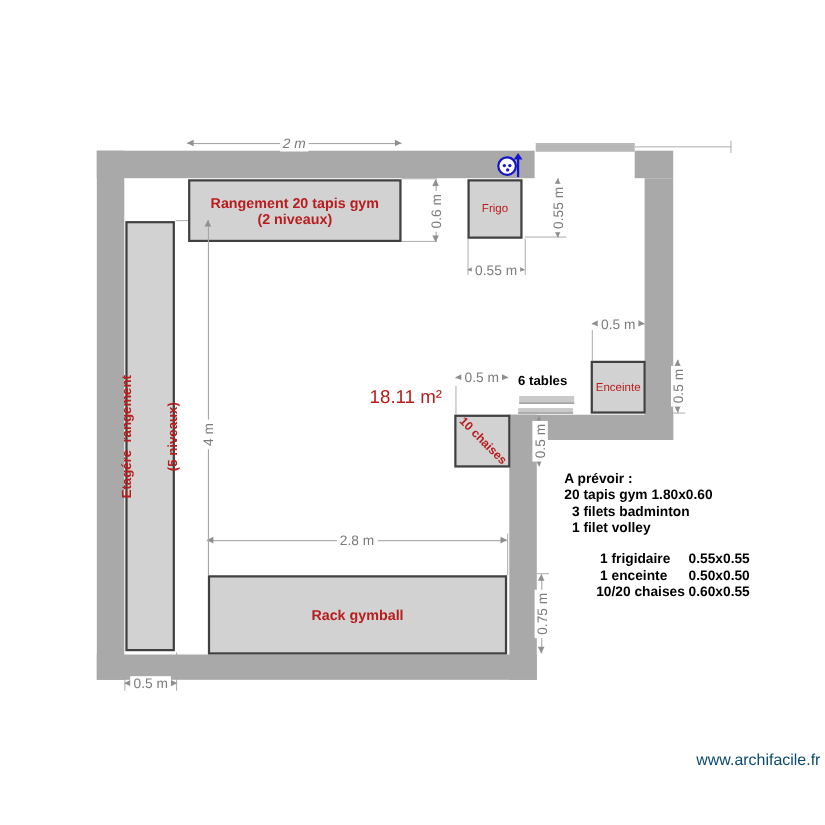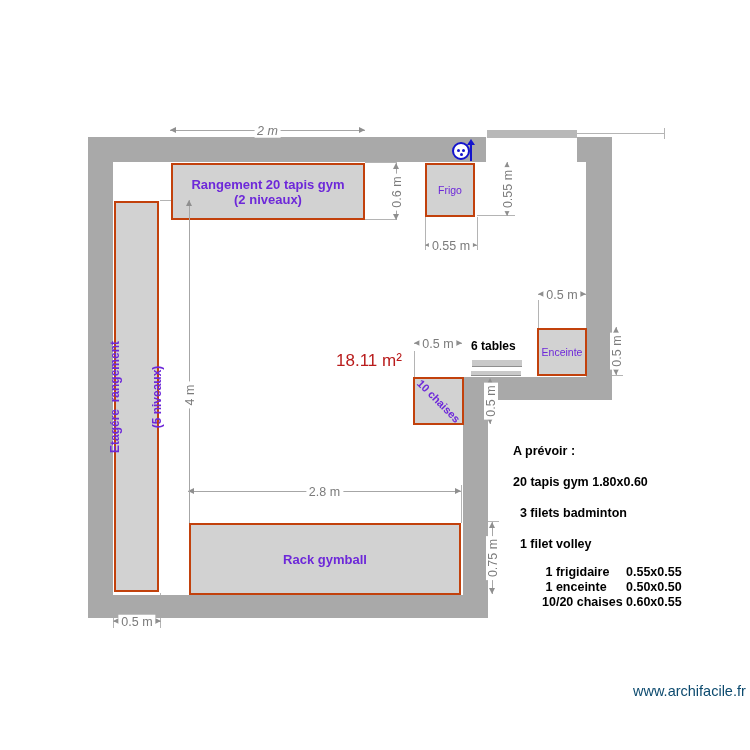--- a/index.html
+++ b/index.html
@@ -3,23 +3,23 @@
 <meta charset="utf-8">
 <style>
   html,body{margin:0;padding:0;background:#fff;}
   .plan{position:relative;width:750px;height:750px;background:#fff;overflow:hidden;
         font-family:"Liberation Sans",sans-serif;}
   
   .wall{position:absolute;background:#a9a9a9;z-index:1;}
   .door-header{position:absolute;background:#b8b8b8;z-index:1;}
   .thinline{position:absolute;background:#b4b4b4;z-index:0;}
   
-  .furn{position:absolute;background:#d2d2d2;border:2px solid #c2410c;box-sizing:border-box;
+  .furn{position:absolute;background:#d2d2d2;border:2px solid #404040;box-sizing:border-box;
         display:flex;align-items:center;justify-content:center;text-align:center;
-        color:#6d28d9;z-index:2;}
+        color:#b91c1c;z-index:2;}
   .furn.bold{font-weight:bold;}
   .table-bar{position:absolute;background:#c9c9c9;border-bottom:1px solid #8f8f8f;z-index:2;}
   .rot-ccw{transform:rotate(-90deg);white-space:pre;}
   .rot-45{transform:rotate(45deg);white-space:nowrap;}
   
   .hdim{position:absolute;height:12px;z-index:5;}
   .hdim .line{position:absolute;left:0;right:0;top:5px;height:1px;background:#a6a6a6;}
   .hdim .a-l{position:absolute;left:0;top:2px;width:0;height:0;
              border-top:3.5px solid transparent;border-bottom:3.5px solid transparent;
              border-right:6px solid #8f8f8f;}
@@ -35,21 +35,21 @@
   .vdim .a-b{position:absolute;bottom:0;left:2px;width:0;height:0;
              border-left:3.5px solid transparent;border-right:3.5px solid transparent;
              border-top:6px solid #8f8f8f;}
   .dlabel{position:absolute;left:50%;top:50%;transform:translate(-50%,-52%);
           background:#fff;padding:0 3px;font-size:12.5px;color:#7b7b7b;white-space:nowrap;}
   .dlabel.v{transform:translate(-50%,-50%) rotate(-90deg);}
   
   .area-label{position:absolute;font-size:17px;color:#b91c1c;z-index:3;margin-left:44px;}
   .tables-label{position:absolute;font-size:12px;font-weight:bold;color:#000;white-space:nowrap;z-index:3;}
   .notes{position:absolute;font-size:12.5px;font-weight:bold;color:#000;line-height:15px;z-index:3;}
-  .notes .pre{white-space:pre;margin-top:16px;}
+  .notes .pre{white-space:pre;}
   .notes .equip{display:flex;}
   .notes .equip .lab{white-space:pre;width:84px;margin-left:29px;}
   .watermark{position:absolute;font-size:14.5px;color:#0c4a6e;z-index:3;}
   
   .outlet{position:absolute;left:452px;top:142px;width:18px;height:18px;border:2px solid #1414cc;
           border-radius:50%;background:#fff;box-sizing:border-box;z-index:6;}
   .outlet .dot{position:absolute;width:3px;height:3px;border-radius:50%;background:#1414cc;}
   .outlet-arrow-line{position:absolute;left:470px;top:144px;width:2px;height:17px;background:#1414cc;z-index:6;}
   .outlet-arrow-head{position:absolute;left:467px;top:139px;width:0;height:0;
           border-left:4px solid transparent;border-right:4px solid transparent;

